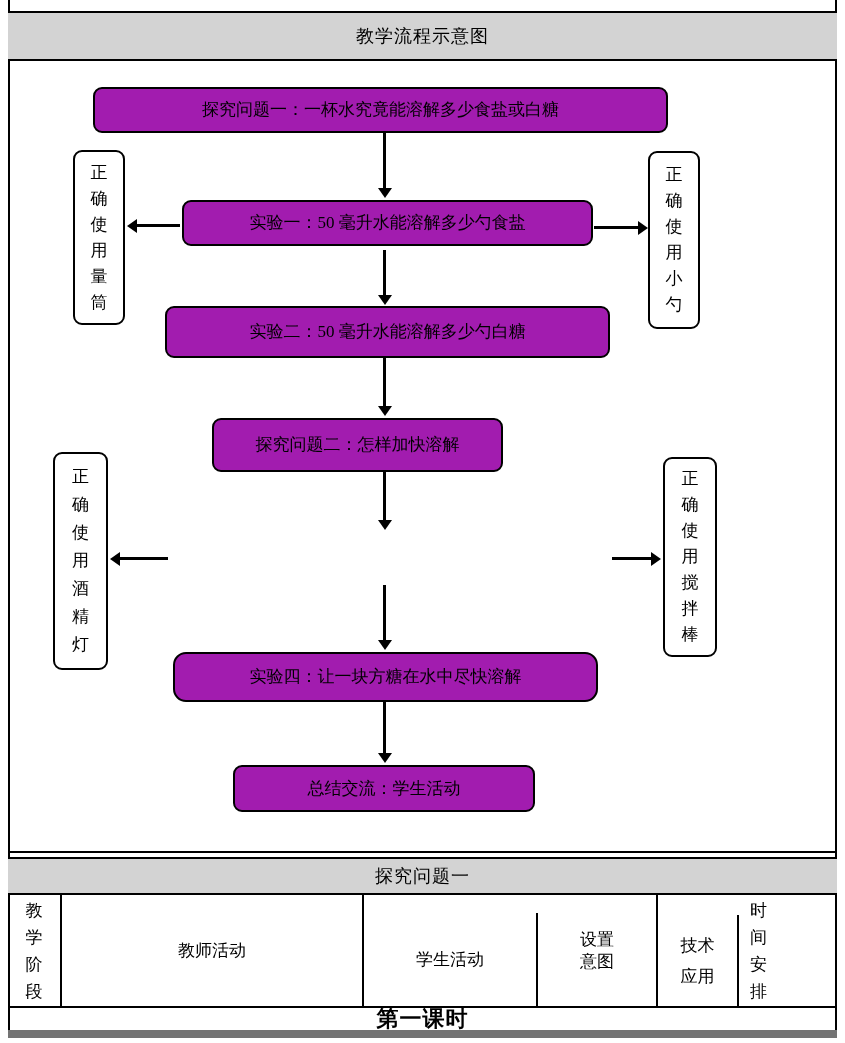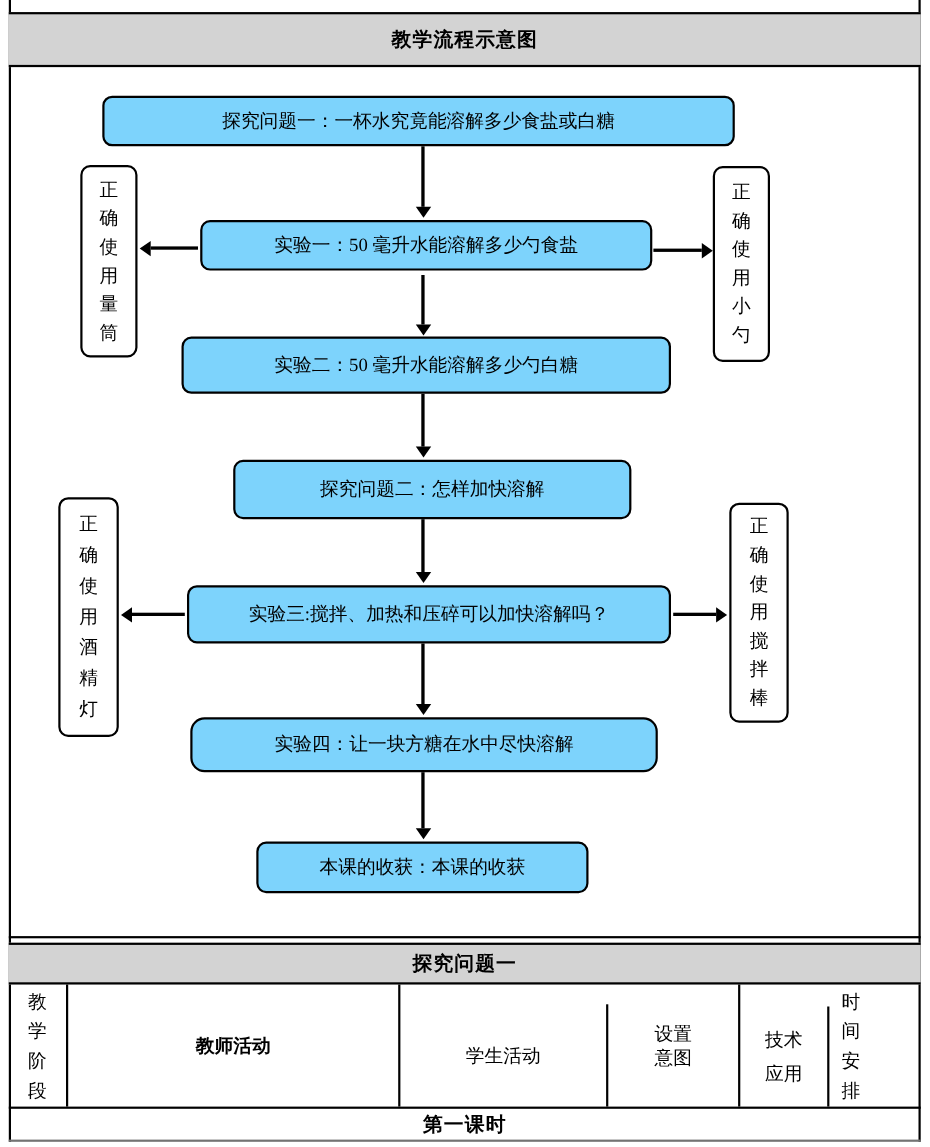--- a/index.html
+++ b/index.html
@@ -8,25 +8,25 @@
     font-family:"Liberation Serif","DejaVu Serif",serif;color:#000;overflow:hidden;
   }
   
   .vline{position:absolute;width:2px;background:#000;}
   .hline{position:absolute;height:2px;background:#000;}
   
   .band{
     position:absolute;left:8px;width:829px;box-sizing:border-box;
     background:#d3d3d3;border-top:2px solid #000;border-bottom:2px solid #000;
     display:flex;align-items:center;justify-content:center;
-    font-weight:bold;font-size:18px;letter-spacing:1px;
+    font-weight:normal;font-size:18px;letter-spacing:1px;
   }
   
   .node{
-    position:absolute;box-sizing:border-box;background:#7dd3fc;
+    position:absolute;box-sizing:border-box;background:#a21caf;
     border:2px solid #000;border-radius:9px;
     display:flex;align-items:center;justify-content:center;
     font-size:17px;text-align:center;line-height:1.25;
   }
   .sidebox{
     position:absolute;box-sizing:border-box;background:#fff;
     border:2px solid #000;border-radius:9px;
     display:flex;align-items:center;justify-content:center;
     font-size:17px;text-align:center;white-space:pre-line;
   }
@@ -55,27 +55,27 @@
   .theader{
     position:absolute;left:8px;top:895px;width:829px;height:113px;
     box-sizing:border-box;border-bottom:2px solid #000;display:flex;
   }
   .tcell{
     box-sizing:border-box;border-right:2px solid #000;
     display:flex;align-items:center;justify-content:center;
     font-size:17px;text-align:center;white-space:pre-line;line-height:27px;
   }
   .tcell:last-child{border-right:none;}
-  .c1{width:54px;}.c2{width:302px;font-weight:bold;}.c3{width:189px;margin-top:18px;}.c4{width:120px;line-height:22px;}
+  .c1{width:54px;}.c2{width:302px;}.c3{width:174px;margin-top:18px;}.c4{width:120px;line-height:22px;}
   .c5{width:81px;line-height:31px;margin-top:20px;}.c6{width:39px;}
   .footrow{
     position:absolute;left:8px;top:1008px;width:829px;height:30px;
-    box-sizing:border-box;border-bottom:2px solid #737373;
+    box-sizing:border-box;border-bottom:8px solid #737373;
     display:flex;align-items:center;justify-content:center;
-    font-weight:bold;font-size:18px;letter-spacing:1px;
+    font-weight:bold;font-size:22px;letter-spacing:1px;
   }
 </style>
 </head>
 <body>
 
 <div class="page">
 
   <div class="vline" style="left:8px;top:0;height:1038px;"></div>
   <div class="vline" style="left:835px;top:0;height:1038px;"></div>
 
@@ -114,21 +114,21 @@
   <div class="arrow-right" style="left:594px;top:226px;width:44px;"></div>
 
   <div class="arrow-down" style="left:383px;top:250px;height:45px;"></div>
 
   <div class="node" style="left:165px;top:306px;width:445px;height:52px;text-align:right;">
     <span>实验二：50 毫升水能溶解多少勺白糖</span>
   </div>
 
   <div class="arrow-down" style="left:383px;top:358px;height:48px;"></div>
 
-  <div class="node" style="left:212px;top:418px;width:362px;height:54px;">
+  <div class="node" style="left:212px;top:418px;width:291px;height:54px;">
     <span>探究问题二：怎样加快溶解</span>
   </div>
 
   <div class="arrow-down" style="left:383px;top:472px;height:48px;"></div>
 
   <div class="sidebox lh28" style="left:53px;top:452px;width:55px;height:218px;">
     <span>正
 确
 使
 用
@@ -139,37 +139,34 @@
   <div class="sidebox lh26" style="left:663px;top:457px;width:54px;height:200px;">
     <span>正
 确
 使
 用
 搅
 拌
 棒</span>
   </div>
 
-  <div class="node" style="left:170px;top:532px;width:440px;height:53px;">
-    <span>实验三:搅拌、加热和压碎可以加快溶解吗？</span>
-  </div>
 
   <div class="arrow-left" style="left:120px;top:557px;width:48px;"></div>
   <div class="arrow-right" style="left:612px;top:557px;width:39px;"></div>
 
   <div class="arrow-down" style="left:383px;top:585px;height:55px;"></div>
 
   <div class="node" style="left:173px;top:652px;width:425px;height:50px;border-radius:13px;">
     <span>实验四：让一块方糖在水中尽快溶解</span>
   </div>
 
   <div class="arrow-down" style="left:383px;top:702px;height:51px;"></div>
 
   <div class="node" style="left:233px;top:765px;width:302px;height:47px;">
-    <span>本课的收获：本课的收获</span>
+    <span>总结交流：学生活动</span>
   </div>
 
   <div class="hline" style="left:8px;top:851px;width:829px;"></div>
 
   <div class="band" style="top:857px;height:38px;">
     <span>探究问题一</span>
   </div>
 
   <div class="theader">
     <div class="tcell c1">教

